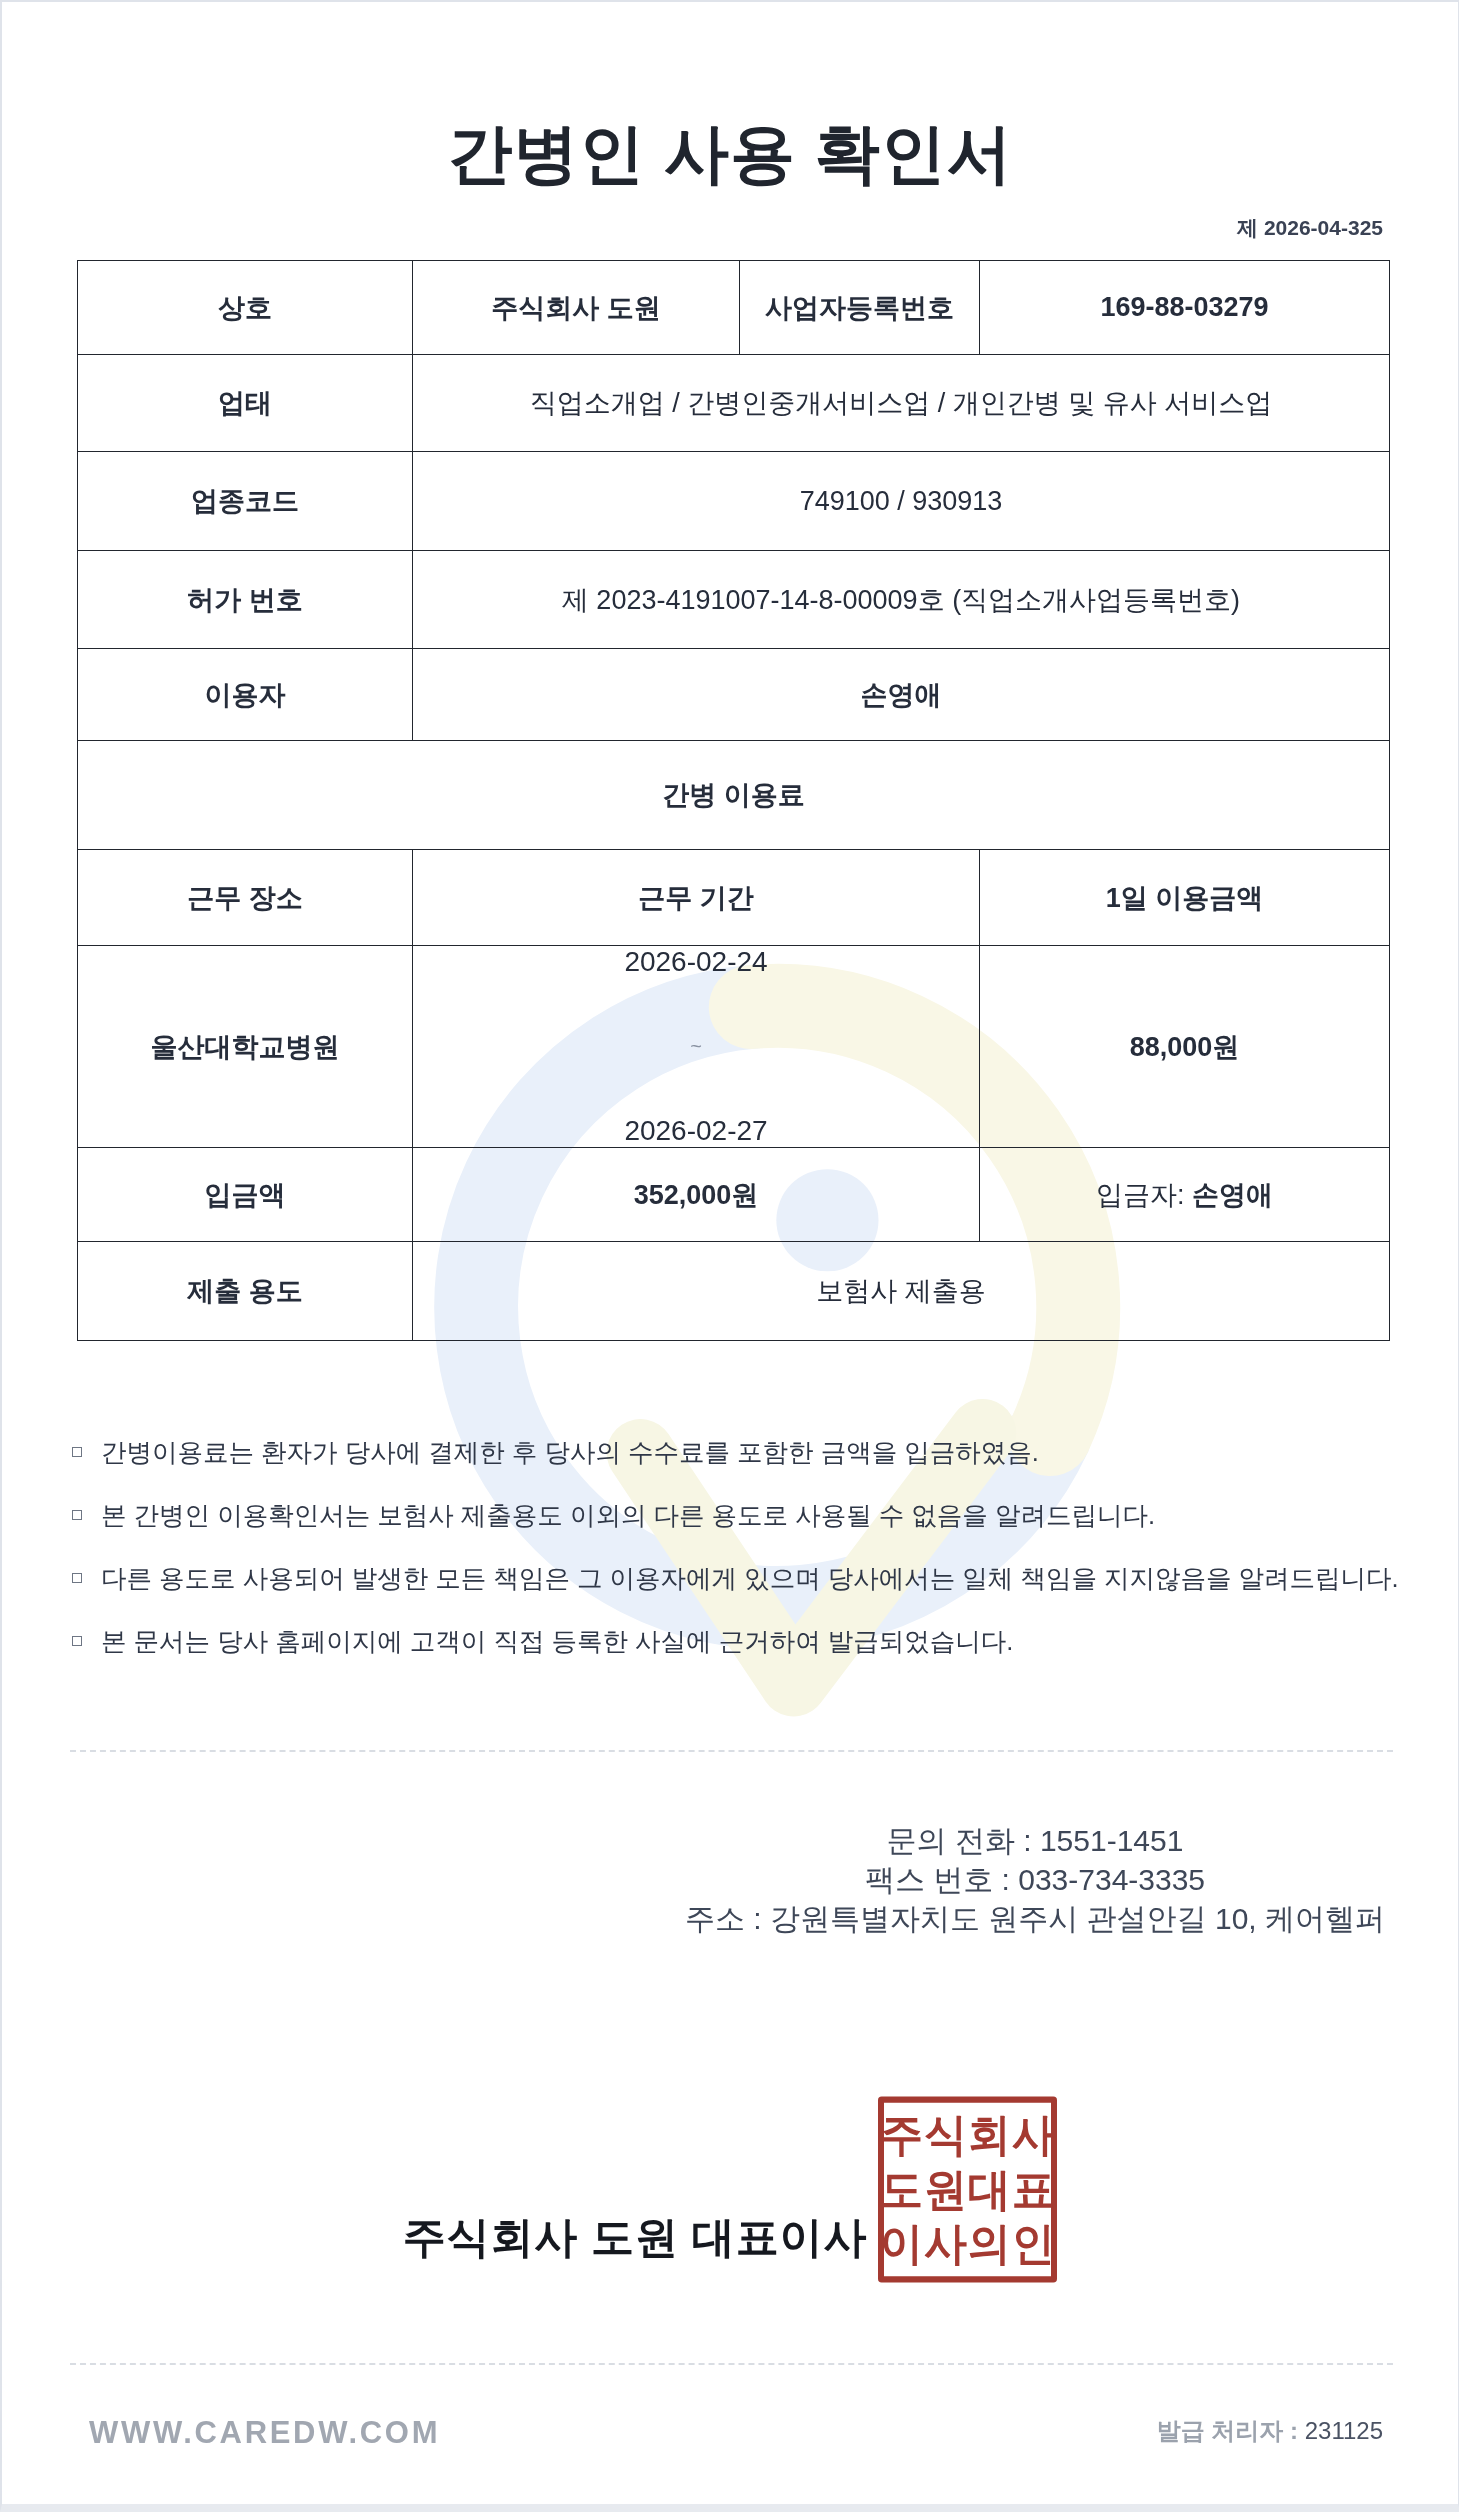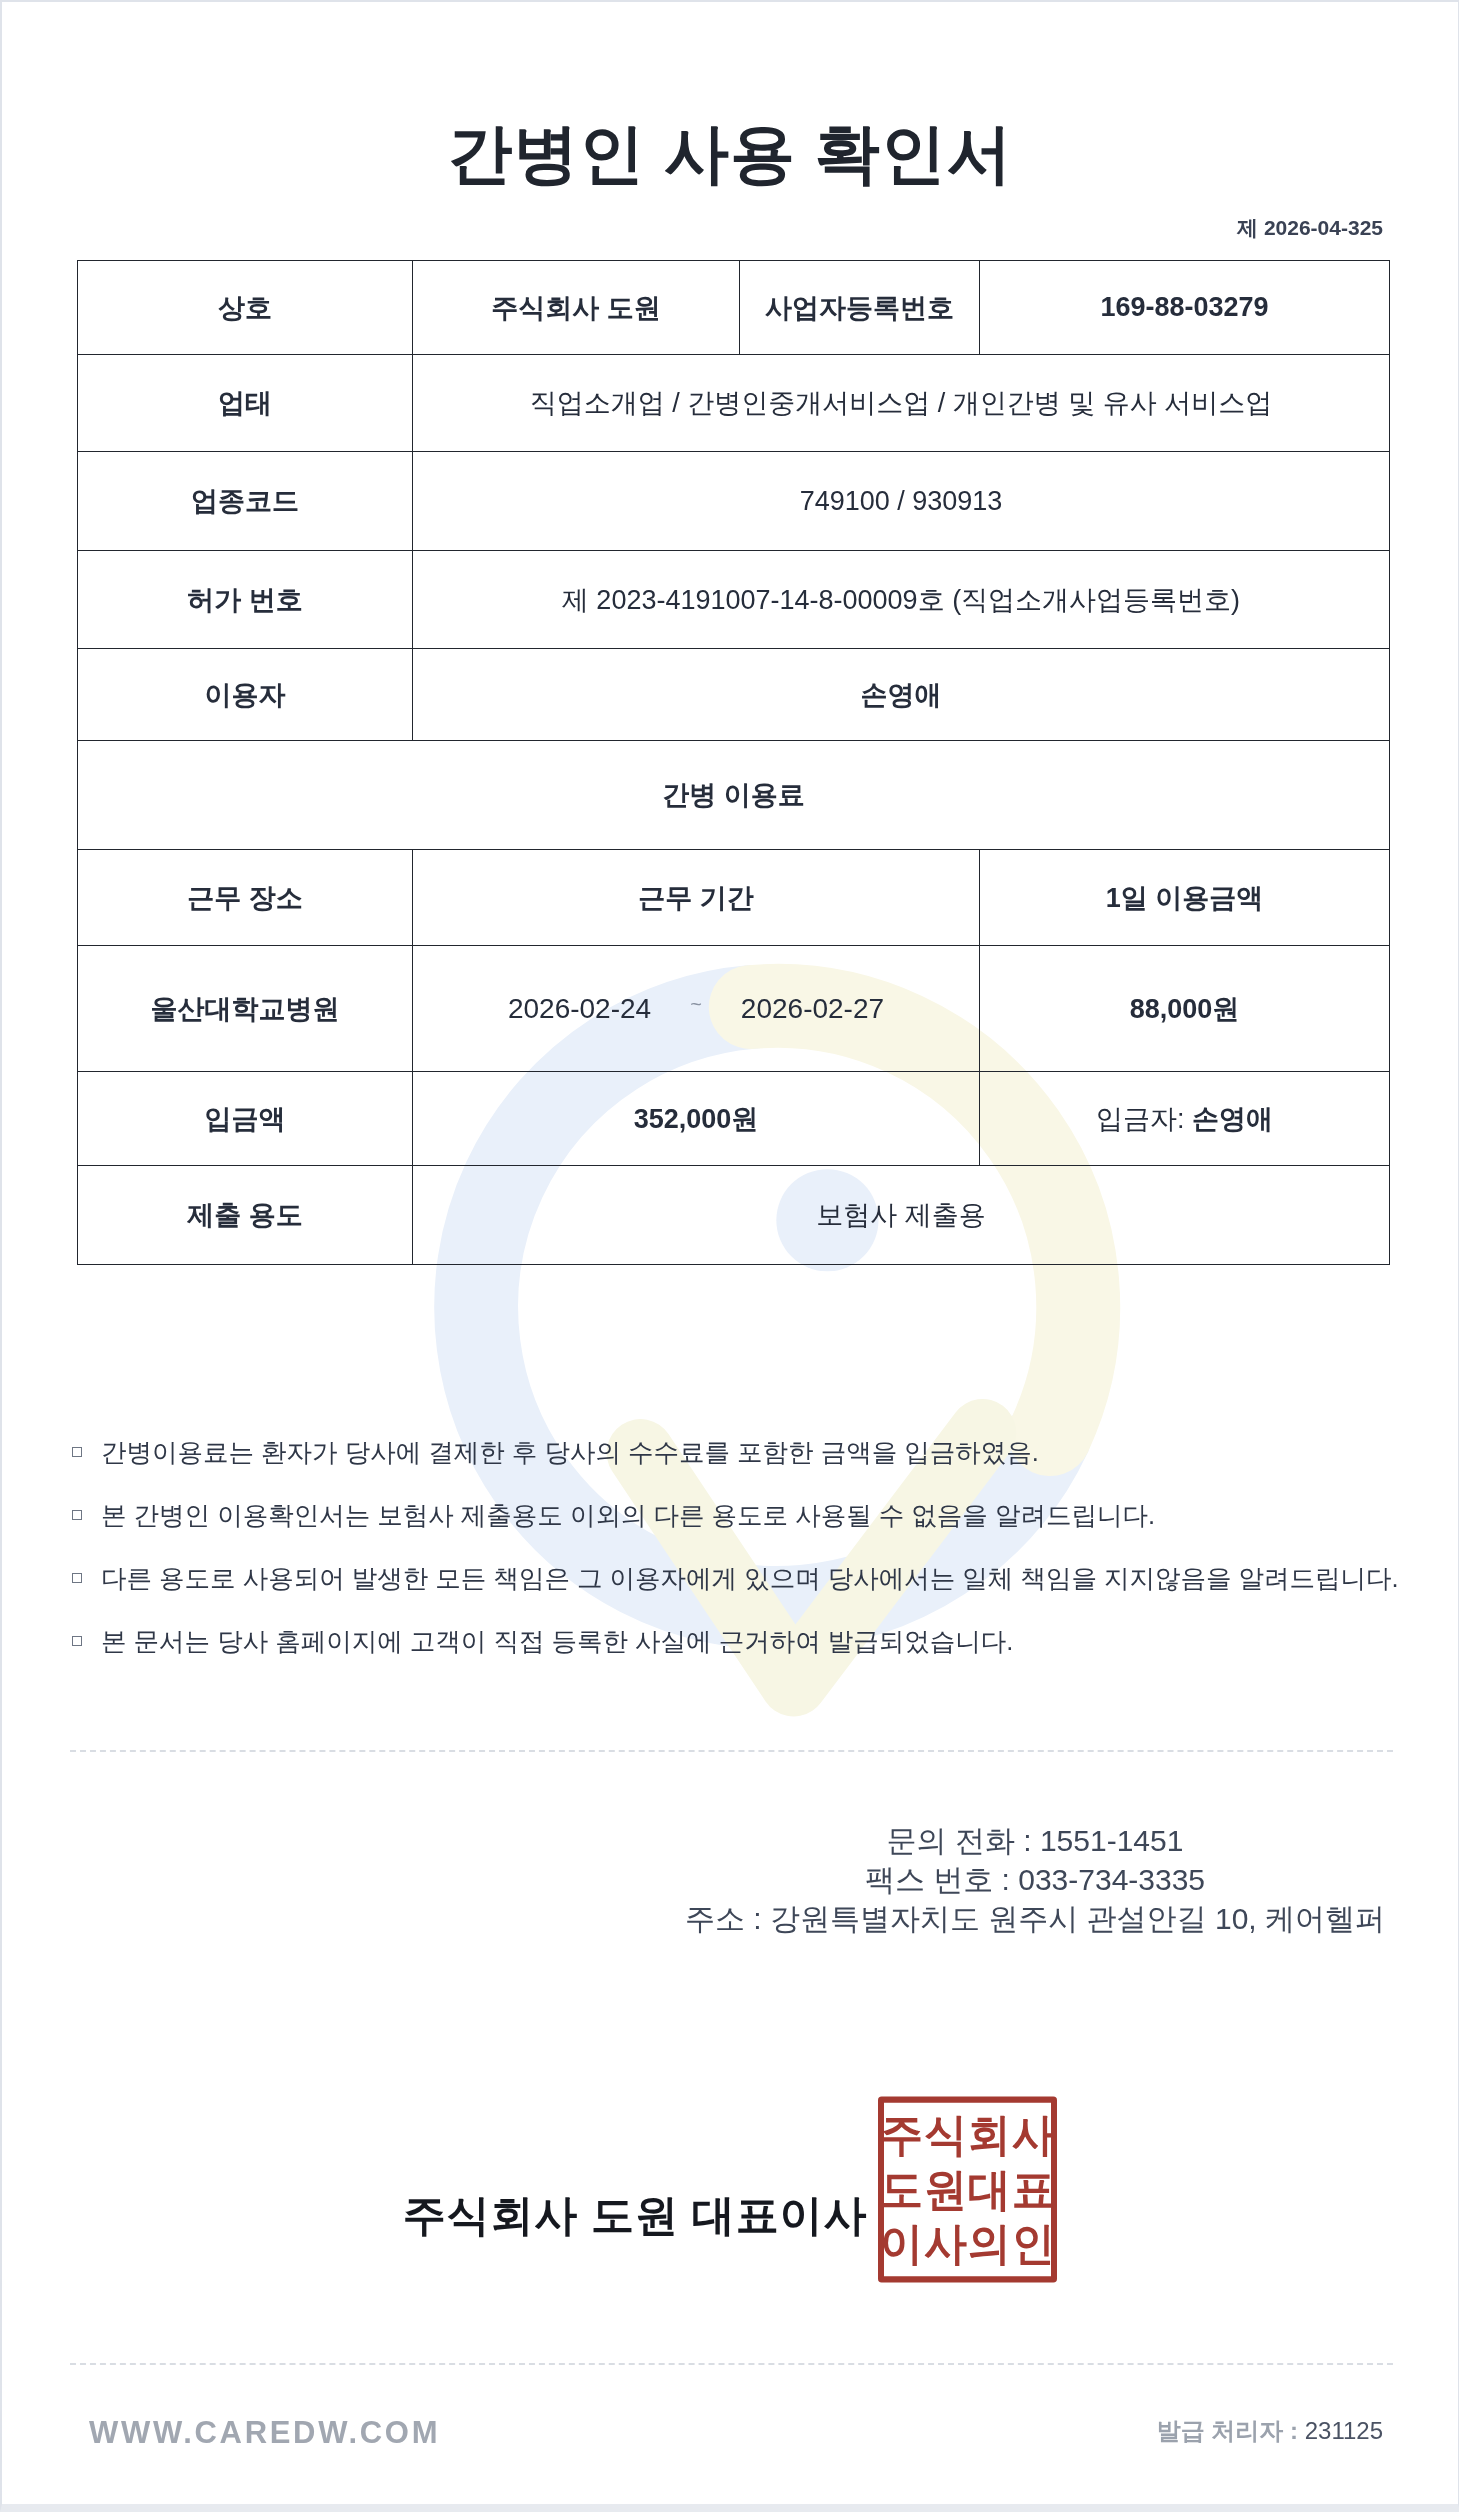--- a/index.html
+++ b/index.html
@@ -35,21 +35,21 @@
     text-align:center;vertical-align:middle;
     font-size:27px;padding:0;background:transparent;color:#262d3b;
   }
   table.main th{font-weight:700;}
   .w500{font-weight:500;}
   .w600{font-weight:600;}
   .w700{font-weight:700;}
   .fee-title{font-size:31px;font-weight:700;}
   .cell-left{text-align:left;padding-left:27px;}
   .cell-right{text-align:right;padding-right:29px;}
-  .period-cell{display:flex;justify-content:center;align-items:flex-start;gap:39px;font-size:28px;}
+  .period-cell{display:flex;justify-content:center;align-items:center;gap:57px;font-size:28px;flex-direction:column;}
   .tilde{font-size:20px;color:#8a93a3;}
   .deposit-value{font-size:28px;}
   .depositor .lbl{font-weight:500;}
   .depositor .val{font-weight:700;}
   
   .notes{position:absolute;top:1437px;left:68px;width:1332px;}
   .note{display:flex;align-items:flex-start;margin-bottom:36px;font-size:25.5px;font-weight:500;color:#2f3747;line-height:27px;}
   .note .bullet{
     flex:0 0 auto;width:8.2px;height:8.2px;margin:8.2px 19px 0 1.8px;
     border:1.8px solid #6e7684;background:transparent;
@@ -57,21 +57,21 @@
   
   .dashed{position:absolute;left:68px;width:1323px;border-top:2.7px dashed #d9dde3;}
   .sep1{top:1748px;}
   .sep2{top:2361px;}
   
   .contact{position:absolute;top:1819px;right:73px;text-align:center;
     font-size:30px;font-weight:500;color:#3e4758;line-height:39px;}
   
   .signature{position:absolute;top:2098px;left:0;width:100%;
     display:flex;justify-content:center;align-items:flex-start;gap:11px;}
-  .signature .company{margin-top:87px;font-size:43px;font-weight:800;color:#15181f;letter-spacing:0.9px;}
+  .signature .company{margin-top:109px;font-size:43px;font-weight:800;color:#15181f;letter-spacing:0.9px;}
   .seal{
     box-sizing:border-box;width:179px;height:179px;
     border:6.4px solid var(--seal-red,#a43a31);border-radius:3.6px;
     display:flex;flex-direction:column;justify-content:space-around;align-items:center;
     padding:5.5px 1.8px;transform:scaleY(1.04);
   }
   .seal span{
     color:var(--seal-red,#a43a31);font-size:43px;font-weight:800;line-height:1;
     letter-spacing:0.9px;white-space:nowrap;
   }

